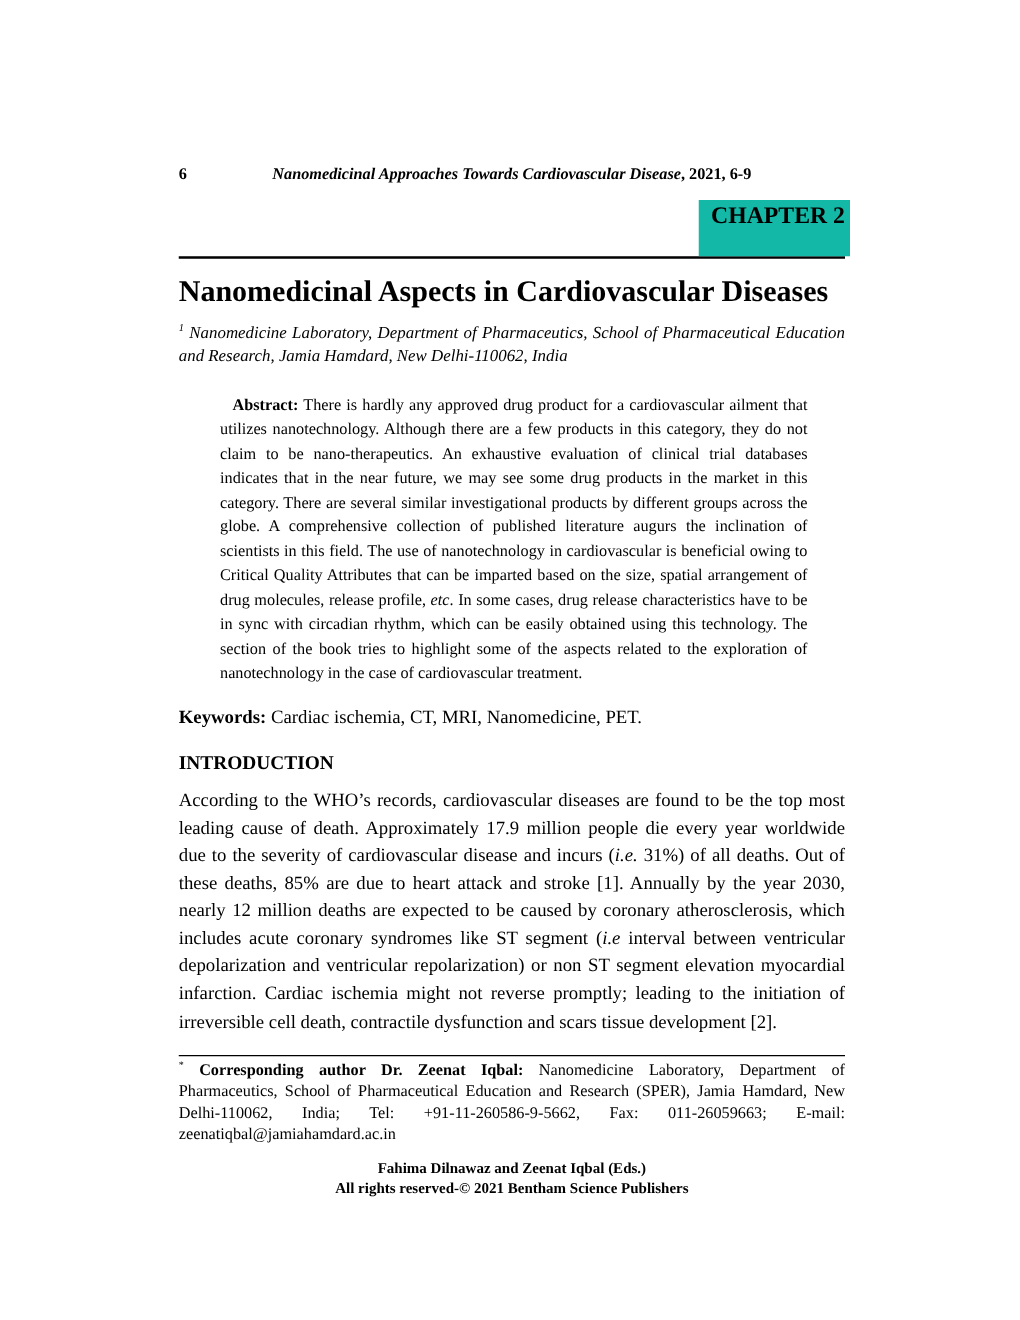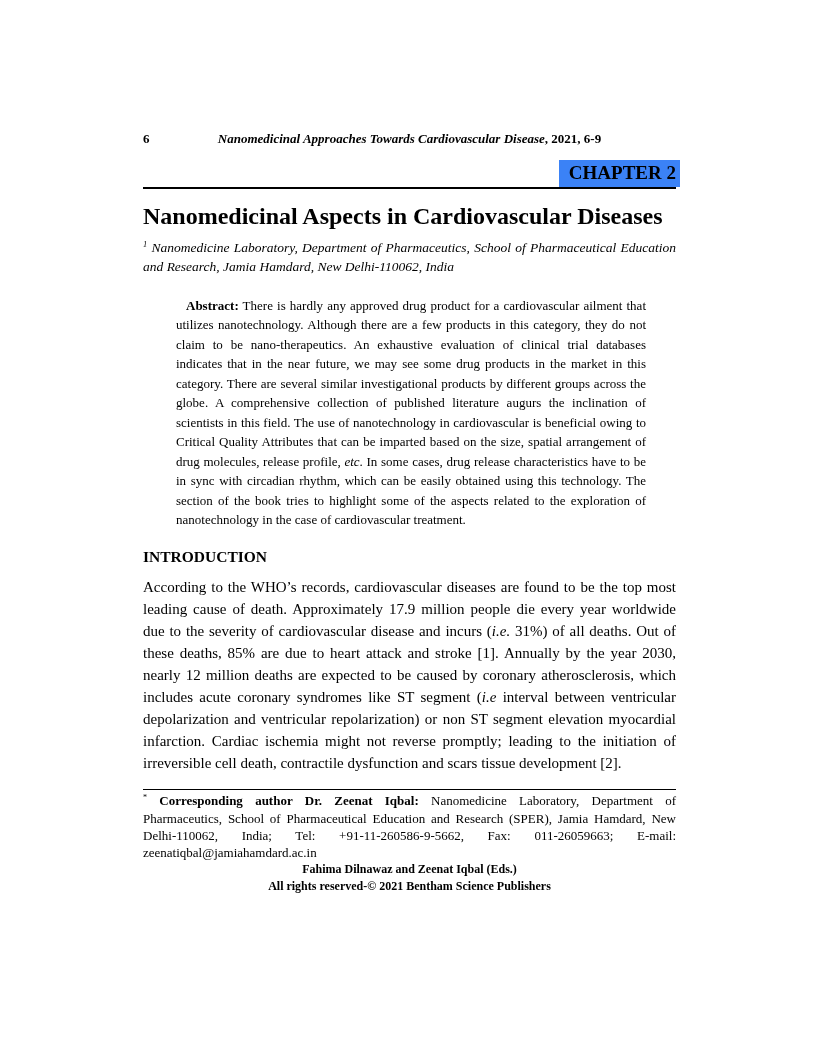--- a/index.html
+++ b/index.html
@@ -27,25 +27,25 @@
   .running-head { display: block; text-align: center; }
   .running-head i { font-style: italic; }
   
   .chapter-row {
     margin-top: 13px;
     border-bottom: 2.5px solid #000;
     text-align: right;
   }
   .chapter-badge {
     display: inline-block;
-    background: #3b82f6;
+    background: #14b8a6;
     font-weight: bold;
     font-size: 19px;
     line-height: 1.2;
-    padding: 2px 4px 2px 10px;
+    padding: 2px 4px 20px 10px;
     margin-right: -4px;
   }
   
   .title {
     margin-top: 13px;
     font-size: 24px;
     font-weight: bold;
     line-height: 1.2;
   }
   .authors {
@@ -98,20 +98,21 @@
   }
   .footnote {
     margin-top: 2px;
     font-size: 13px;
     line-height: 1.33;
     text-align: justify;
   }
   .footnote .b { font-weight: bold; }
   
   .book-footer {
+    margin-top: 10px;
     text-align: center;
     font-weight: bold;
     font-size: 12px;
     line-height: 1.35;
   }
 </style>
 </head>
 <body>
 
 <div class="page">
@@ -123,20 +124,21 @@
 
   <div class="chapter-row"><span class="chapter-badge">CHAPTER 2</span></div>
 
   <h1 class="title">Nanomedicinal Aspects in Cardiovascular Diseases</h1>
 
 
   <p class="affiliation"><sup>1</sup><span> Nanomedicine Laboratory, Department of Pharmaceutics, School of Pharmaceutical Education and Research, Jamia Hamdard, New Delhi-110062, India</span></p>
 
   <p class="abstract"><span class="label">Abstract:</span><span> There is hardly any approved drug product for a cardiovascular ailment that utilizes nanotechnology. Although there are a few products in this category, they do not claim to be nano-therapeutics. An exhaustive evaluation of clinical trial databases indicates that in the near future, we may see some drug products in the market in this category. There are several similar investigational products by different groups across the globe. A comprehensive collection of published literature augurs the inclination of scientists in this field. The use of nanotechnology in cardiovascular is beneficial owing to Critical Quality Attributes that can be imparted based on the size, spatial arrangement of drug molecules, release profile, </span><i>etc</i><span>. In some cases, drug release characteristics have to be in sync with circadian rhythm, which can be easily obtained using this technology. The section of the book tries to highlight some of the aspects related to the exploration of nanotechnology in the case of cardiovascular treatment.</span></p>
 
+  <p class="keywords"><span class="label">Keywords:</span><span> Cardiac ischemia, CT, MRI, Nanomedicine, PET.</span></p>
 
   <h2 class="section-heading">INTRODUCTION</h2>
 
   <p class="body-text"><span>According to the WHO’s records, cardiovascular diseases are found to be the top most leading cause of death. Approximately 17.9 million people die every year worldwide due to the severity of cardiovascular disease and incurs (</span><i>i.e.</i><span> 31%) of all deaths. Out of these deaths, 85% are due to heart attack and stroke [1]. Annually by the year 2030, nearly 12 million deaths are expected to be caused by coronary atherosclerosis, which includes acute coronary syndromes like ST segment (</span><i>i.e</i><span> interval between ventricular depolarization and ventricular repolarization) or non ST segment elevation myocardial infarction. Cardiac ischemia might not reverse promptly; leading to the initiation of irreversible cell death, contractile dysfunction and scars tissue development [2].</span></p>
 
   <div class="footnote-rule"></div>
 
   <p class="footnote"><sup>*</sup><span class="b"> Corresponding author Dr. Zeenat Iqbal:</span><span> Nanomedicine Laboratory, Department of Pharmaceutics, School of Pharmaceutical Education and Research (SPER), Jamia Hamdard, New Delhi-110062, India; Tel: +91-11-260586-9-5662, Fax: 011-26059663; E-mail: zeenatiqbal@jamiahamdard.ac.in</span></p>
 
   <div class="book-footer">

